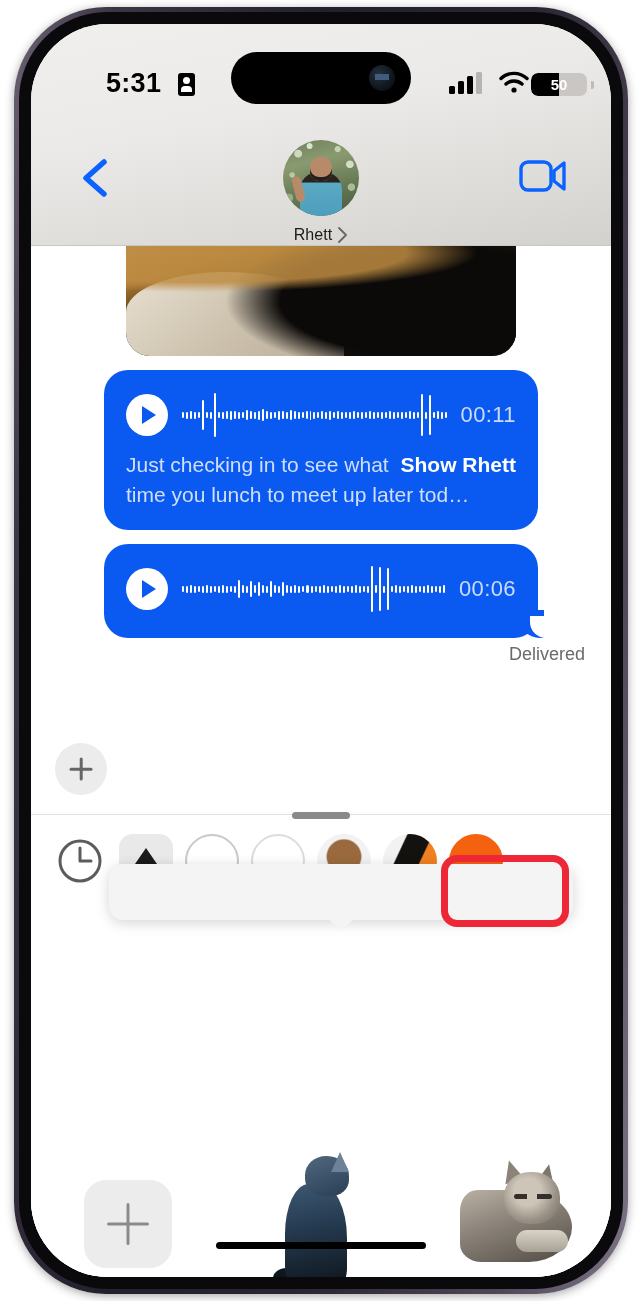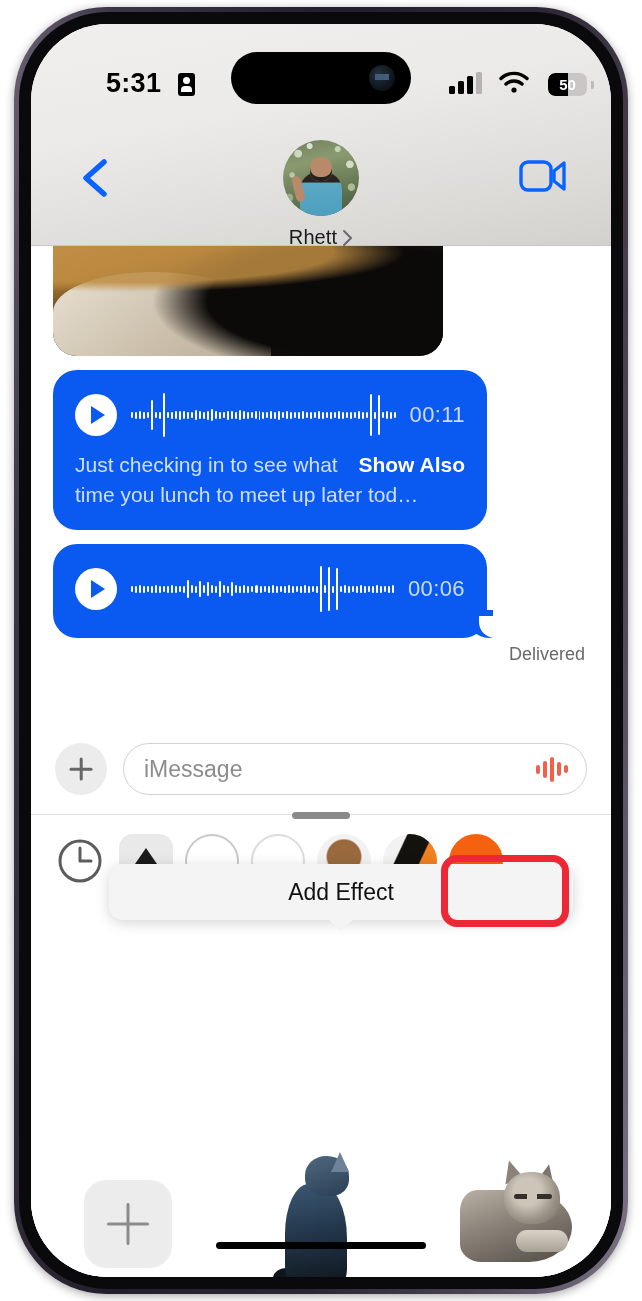--- a/index.html
+++ b/index.html
@@ -79,21 +79,21 @@
     background: radial-gradient(circle at 25% 50%, #3f5d7a 0 38%, transparent 40%),
                 radial-gradient(circle at 75% 50%, #3f5d7a 0 38%, transparent 40%);
   }
 
   #signal-bars { position: absolute; right: 129px; top: 48px; display: flex; align-items: flex-end; gap: 3px; height: 22px; }
   #signal-bars i { width: 6px; border-radius: 1.5px; background: #000; display: block; }
   #signal-bars i.off { background: #b6b3b0; }
   #wifi-icon { position: absolute; right: 82px; top: 47px; width: 30px; height: 22px; }
 
   #battery {
-    position: absolute; right: 24px; top: 49px; width: 39px; height: 23px;
+    position: absolute; right: 24px; top: 49px; width: 56px; height: 23px;
     border-radius: 7px; background: #c9c6c3; overflow: hidden;
   }
   #battery-fill { position:absolute; left:0; top:0; bottom:0; background:#000; border-radius:7px 0 0 7px; }
   #battery-pct {
     position:absolute; left:0; top:0; width:100%; height:100%;
     display:flex; align-items:center; justify-content:center;
     font-size:15px; font-weight:700; color:#fff; letter-spacing:-.2px;
   }
   #battery-tip { position:absolute; right:17px; top:57px; width:3px; height:8px; border-radius:0 2px 2px 0; background:#bdbab7; }
 
@@ -136,30 +136,30 @@
     background:#b98a6a;
     box-shadow: 0 -4px 0 0 #23201e inset;
   }
   #avatar-arm {
     position:absolute; left:11px; top:36px; width:9px; height:26px;
     background:#b98a6a; border-radius:5px; transform:rotate(-14deg);
   }
   #contact-name-row {
     display:flex; align-items:center; justify-content:center; gap:5px; margin-top:10px;
   }
-  #contact-name { font-size: 20px; color: #1b1b1b; letter-spacing:.1px; }
+  #contact-name { font-size: 16px; color: #1b1b1b; letter-spacing:.1px; }
   #facetime-button { position: absolute; right: 44px; top: 135px; width: 48px; height: 34px; }
 
   
   #conversation {
     position: absolute; left: 0; top: 222px; right: 0; bottom: 0;
     background: #ffffff;
   }
 
-  .bubble-row { display: flex; justify-content: flex-start; padding: 0 22px; }
+  .bubble-row { display: flex; justify-content: center; padding: 0 22px; }
 
   #photo-bubble {
     position: relative; width: 390px; height: 110px;
     border-radius: 0 0 24px 24px; overflow: hidden;
     background: linear-gradient(165deg, #c89a5e 0%, #a8752f 18%, #1d1712 45%, #100d0b 100%);
   }
   #photo-bubble::before {
     content:''; position:absolute; left:0; top:26px; width:56%; height:100%;
     background: linear-gradient(140deg,#e8e0d2 0%,#cfc4b0 45%,#b6a894 100%);
     border-radius: 50% 60% 0 0 / 40% 48% 0 0;
@@ -513,21 +513,21 @@
                   <span style="height: 7px;"></span>
                   <span style="height: 40px;"></span>
                   <span style="height: 6px;"></span>
                   <span style="height: 8px;"></span>
                   <span style="height: 7px;"></span>
                   <span style="height: 6px;"></span>
                 </div>
               <div class="duration">00:11</div>
             </div>
             <div class="transcript">
-              <span class="show-more">Show Also</span>
+              <span class="show-more">Show Rhett</span>
               <span>Just checking in to see what time you lunch to meet up later tod…</span>
             </div>
           </div>
         </div>
 
         <div class="bubble-row" style="margin-top:14px">
           <div class="audio-bubble">
             <div class="tail"></div>
             <div class="audio-row">
               <div class="play-button"></div>
@@ -601,30 +601,20 @@
                 </div>
               <div class="duration">00:06</div>
             </div>
           </div>
         </div>
 
         <div id="delivered-status">Delivered</div>
 
         <div id="input-bar">
           <div id="plus-button"></div>
-          <div id="message-field">
-            <span id="message-placeholder">iMessage</span>
-            <div id="audio-wave-icon">
-              <span style="height:9px"></span>
-                <span style="height:17px"></span>
-                <span style="height:25px"></span>
-                <span style="height:14px"></span>
-                <span style="height:8px"></span>
-            </div>
-          </div>
         </div>
 
         <div id="panel-divider"></div>
         <div id="grabber"></div>
 
         <div id="sticker-drawer">
 
           <div id="sticker-tabs">
             <div class="tab-item" id="tab-recents">
               <svg width="54" height="54" viewBox="0 0 54 54">
@@ -670,21 +660,20 @@
                 <div id="sticker-gray2-paws"></div>
               </div>
             </div>
 
           </div>
         </div>
 
       </div>
 
       <div id="context-menu">
-        <div class="menu-item">Add Effect</div>
         <div id="menu-arrow"></div>
       </div>
 
       <div id="delete-highlight"></div>
 
       <div id="home-indicator"></div>
 
     </div>
   </div>
 </div>

